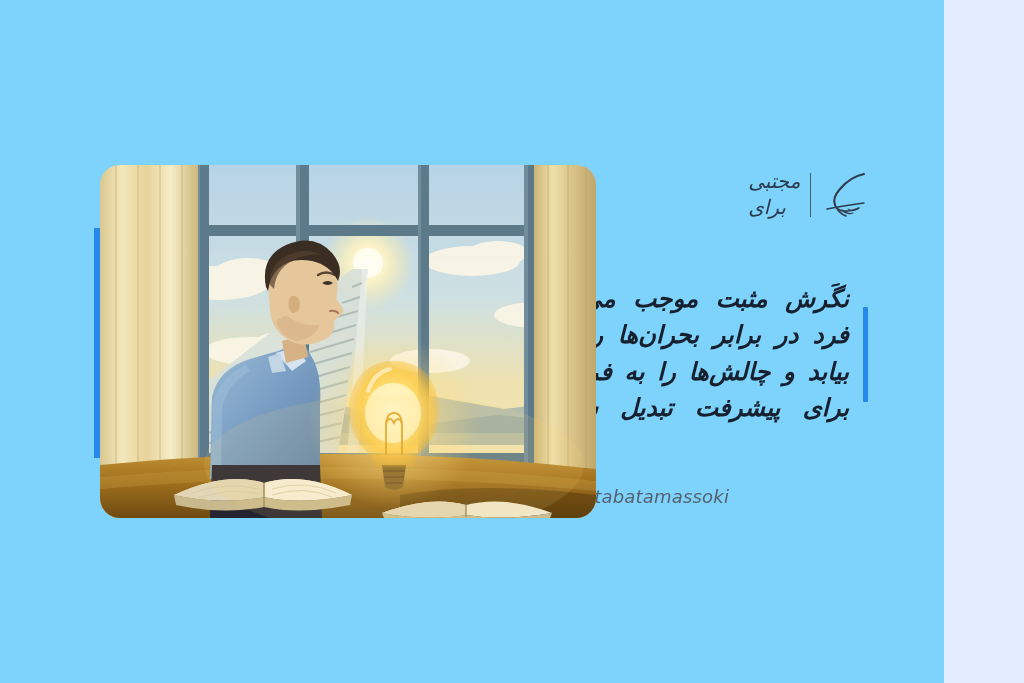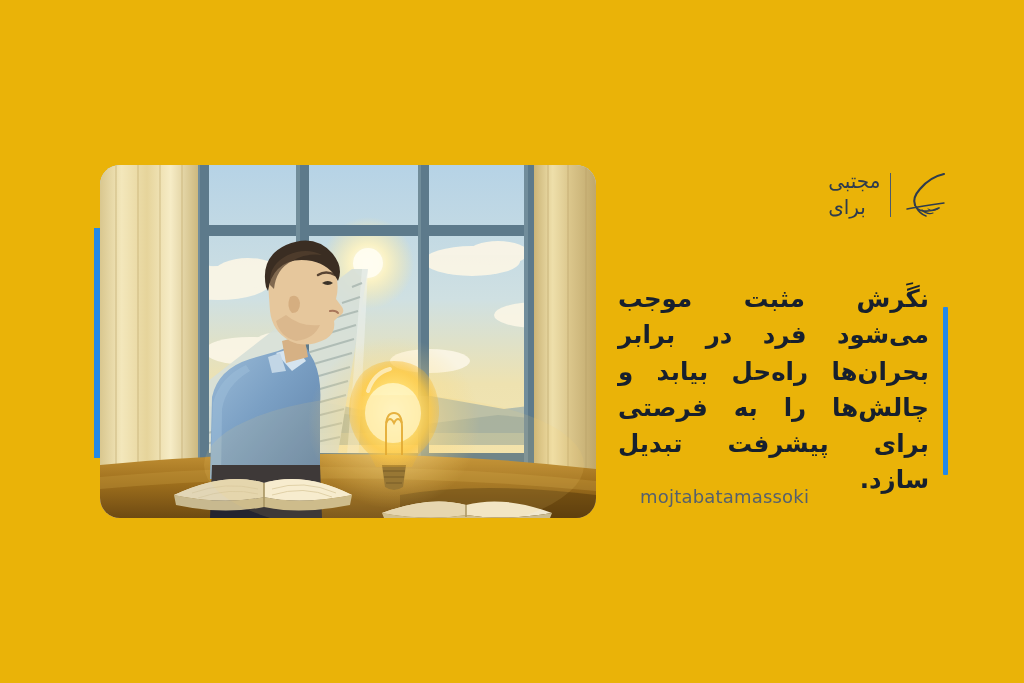--- a/index.html
+++ b/index.html
@@ -10,23 +10,24 @@
   body {
     width: 1024px;
     height: 683px;
     overflow: hidden;
     background: #e3edfd;
     font-family: "DejaVu Sans", "Liberation Sans", sans-serif;
   }
 
   .poster {
     position: relative;
-    width: 1024px;
+    width: 944px;
     height: 683px;
-    background: #eab308;
+    background: #7dd3fc;
+    font-style: italic;
   }
 
   
   .media-block {
     position: absolute;
     left: 94px;
     top: 165px;
     width: 502px;
     height: 353px;
   }

